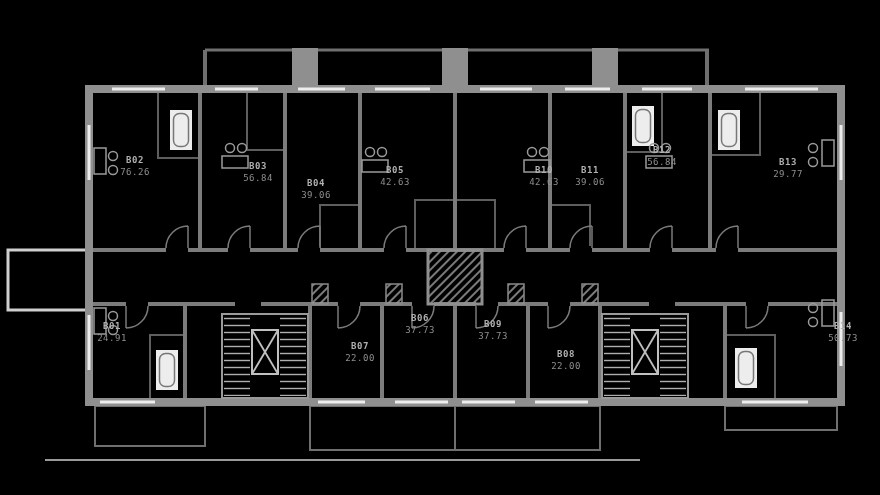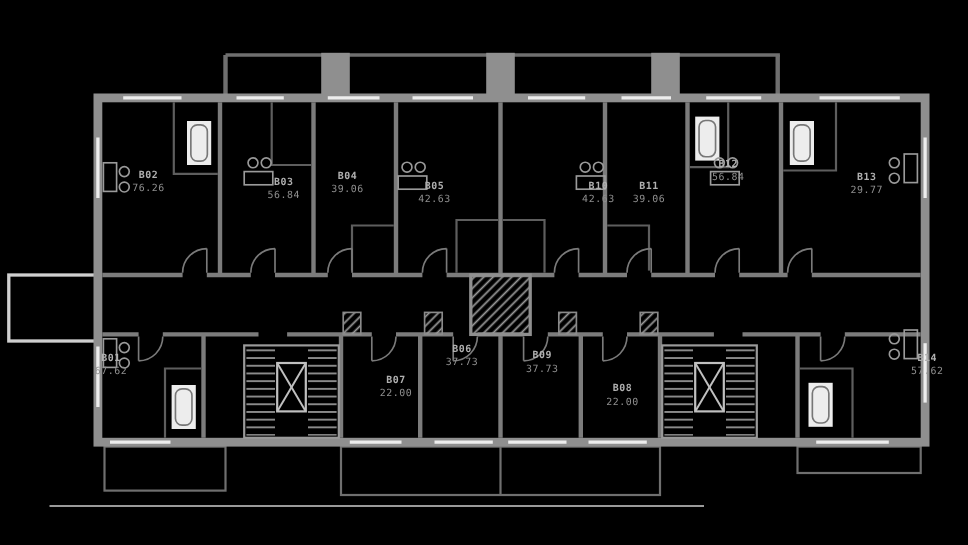--- a/index.html
+++ b/index.html
@@ -242,21 +242,21 @@
 </svg>
 
 <div class="lbl" style="left:135px;top:166px">
   <span class="uid">B02</span>
   <span class="area">76.26</span>
 </div>
 <div class="lbl" style="left:258px;top:172px">
   <span class="uid">B03</span>
   <span class="area">56.84</span>
 </div>
-<div class="lbl" style="left:316px;top:167px">
+<div class="lbl" style="left:316px;top:189px">
   <span class="uid">B04</span>
   <span class="area">39.06</span>
 </div>
 <div class="lbl" style="left:395px;top:176px">
   <span class="uid">B05</span>
   <span class="area">42.63</span>
 </div>
 <div class="lbl" style="left:544px;top:176px">
   <span class="uid">B10</span>
   <span class="area">42.63</span>
@@ -266,38 +266,38 @@
   <span class="area">39.06</span>
 </div>
 <div class="lbl" style="left:662px;top:156px">
   <span class="uid">B12</span>
   <span class="area">56.84</span>
 </div>
 <div class="lbl" style="left:788px;top:168px">
   <span class="uid">B13</span>
   <span class="area">29.77</span>
 </div>
-<div class="lbl" style="left:101px;top:332px">
+<div class="lbl" style="left:112px;top:332px">
   <span class="uid">B01</span>
-  <span class="area">67.62</span>
+  <span class="area">24.91</span>
 </div>
 <div class="lbl" style="left:360px;top:352px">
   <span class="uid">B07</span>
   <span class="area">22.00</span>
 </div>
 <div class="lbl" style="left:420px;top:324px">
   <span class="uid">B06</span>
   <span class="area">37.73</span>
 </div>
 <div class="lbl" style="left:493px;top:330px">
   <span class="uid">B09</span>
   <span class="area">37.73</span>
 </div>
 <div class="lbl" style="left:566px;top:360px">
   <span class="uid">B08</span>
   <span class="area">22.00</span>
 </div>
 <div class="lbl" style="left:843px;top:332px">
   <span class="uid">B14</span>
-  <span class="area">57.62</span>
+  <span class="area">50.73</span>
 </div>
 
 </div>
 
 </body></html>

